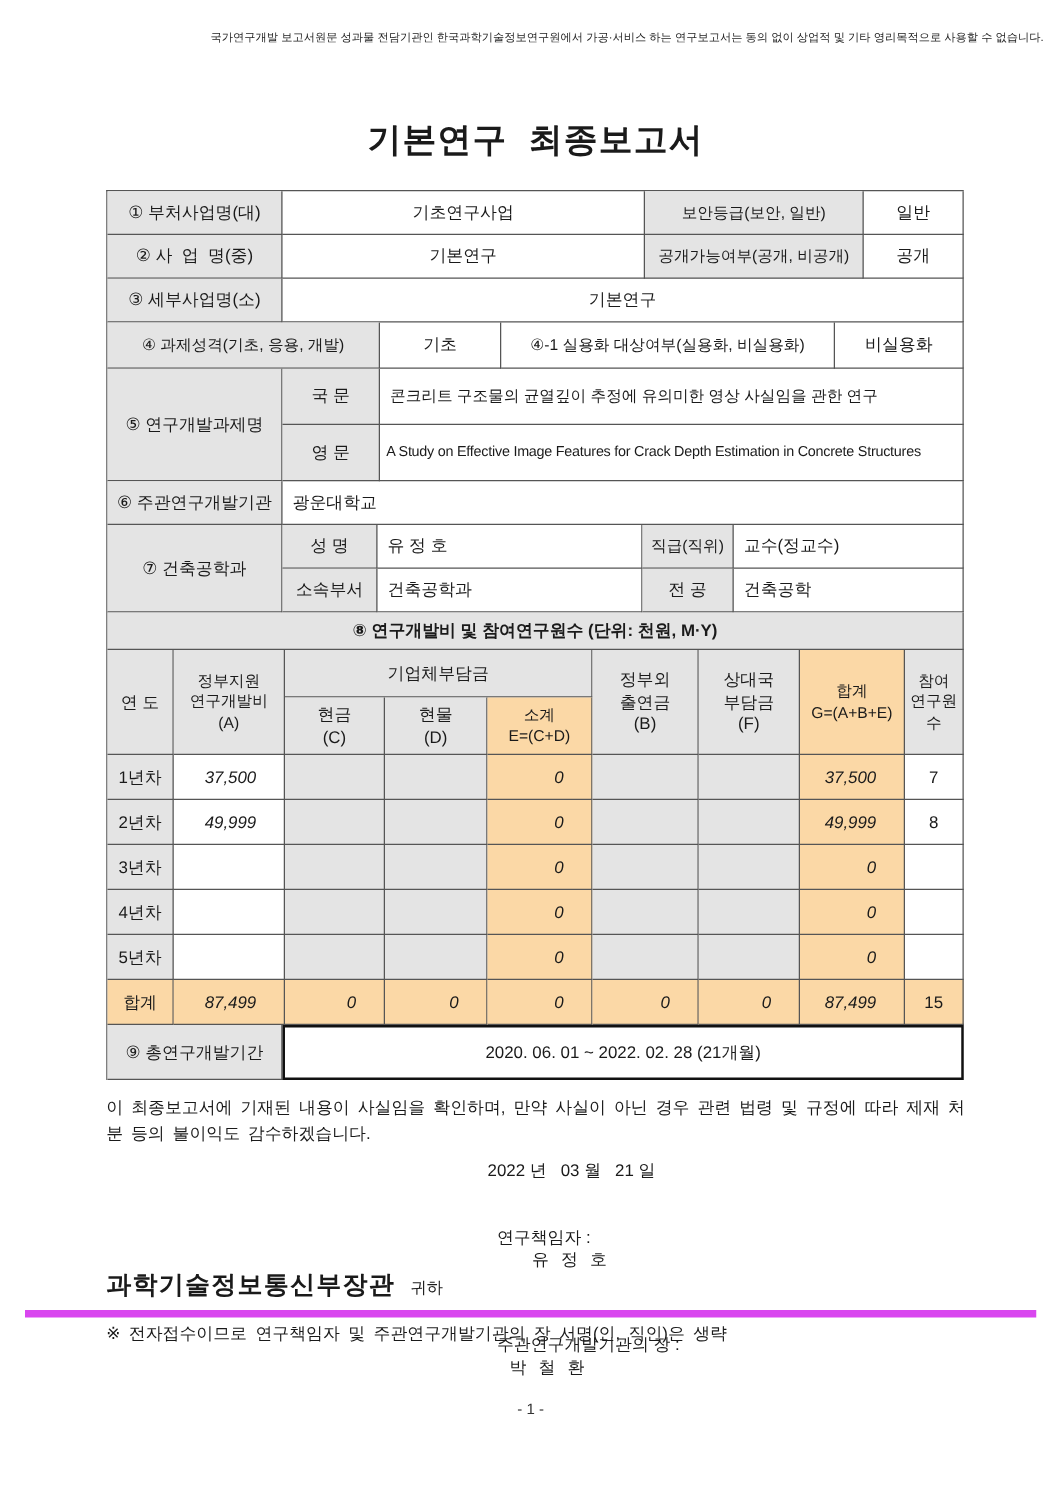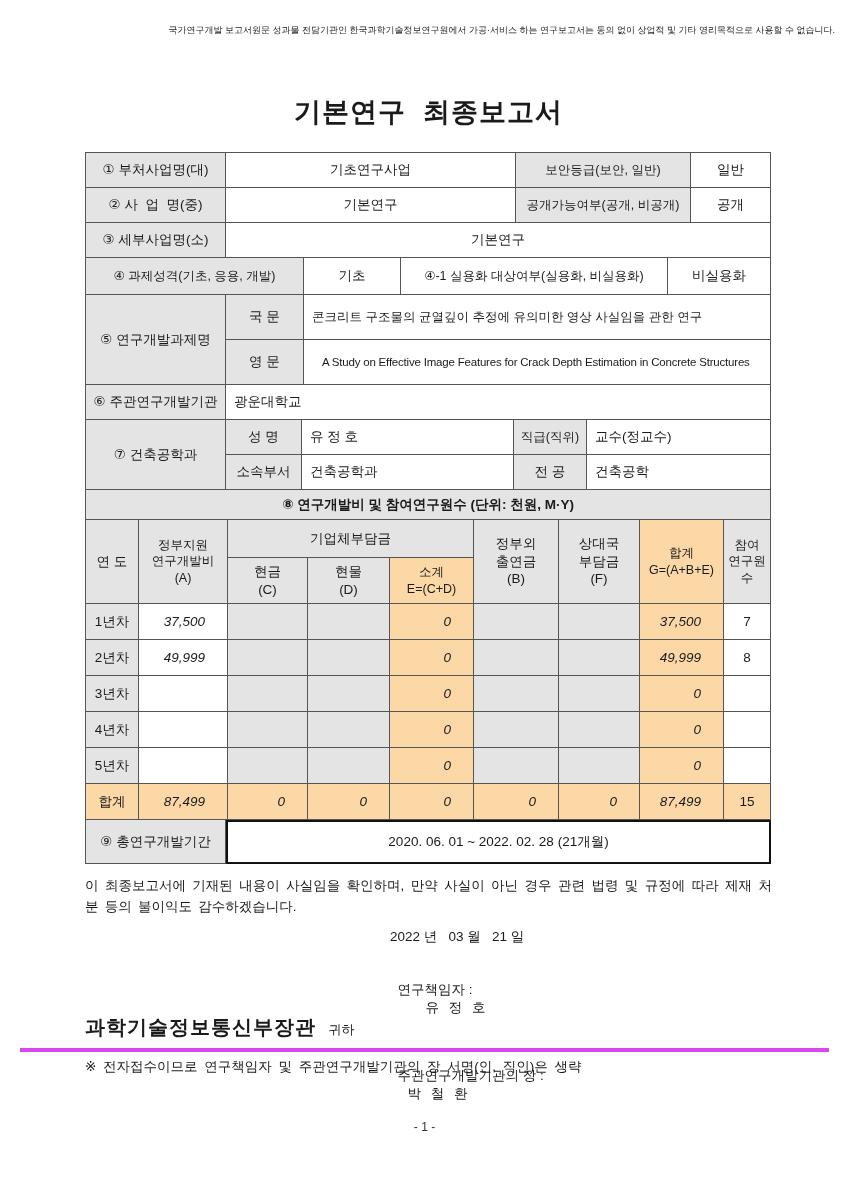--- a/index.html
+++ b/index.html
@@ -31,35 +31,35 @@
   }
   .gray   { background:#e4e4e4; }
   .orange { background:#fbd8a6; }
   .bold   { font-weight:bold; }
   .left   { justify-content:flex-start; text-align:left; padding-left:8px; }
   .right  { justify-content:flex-end; text-align:left; padding-right:22px;font-style:italic; }
   .pre    { white-space:pre-wrap; }
   .preline{ white-space:pre-line; line-height:1.3; }
   .fs12   { font-size:12.5px; }
   .nowrap { white-space:nowrap; }
-  .eng    { font-size:11.5px; letter-spacing:-0.2px; white-space:nowrap; padding-left:18px; }
+  .eng    { font-size:11.5px; letter-spacing:-0.2px; white-space:nowrap; padding-left:5px; }
   .thick  { border:2px solid #111; }
   .statement {
     position:absolute; top:876px; left:85px; width:687px;
     font-size:13.5px; line-height:1.55; text-align:justify;
     word-spacing:2.5px; margin:0;
   }
   .sig-block { position:absolute; top:928px; left:85px; width:687px; font-size:13.5px; }
   .sig-date  { margin-left:305px; white-space:pre-wrap; }
   .sig-line  { margin-left:290px; margin-top:20px; white-space:pre-wrap; }
   .sig-name  { display:inline-block; margin-left:28px; letter-spacing:3px; }
   .sig-name2 { display:inline-block; margin-left:10px; letter-spacing:3px; }
   .ministry-block {
     position:absolute; top:1014px; left:20px; width:809px;
-    border-bottom:4px solid #d946ef; padding:0 0 7px 65px; box-sizing:border-box;
+    border-bottom:6px solid #d946ef; padding:0 0 7px 65px; box-sizing:border-box;
   }
   .ministry-name { font-size:20px; font-weight:bold; letter-spacing:1px; }
   .ministry-hon  { font-size:13px; margin-left:8px; }
   .note {
     position:absolute; top:1058px; left:85px; width:700px;
     font-size:13.5px; word-spacing:3px;
   }
   .page-num {
     position:absolute; top:1120px; left:0; width:849px;
     text-align:center; font-size:12px; color:#333; white-space:pre;

